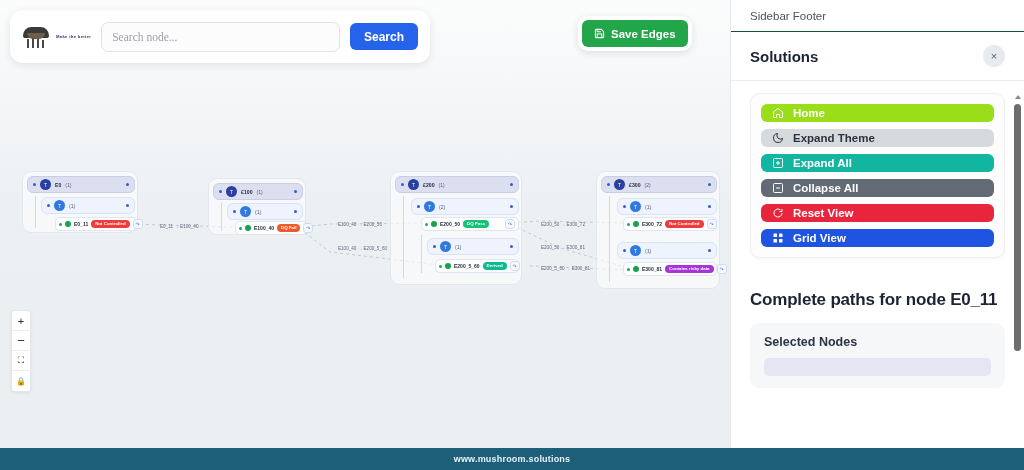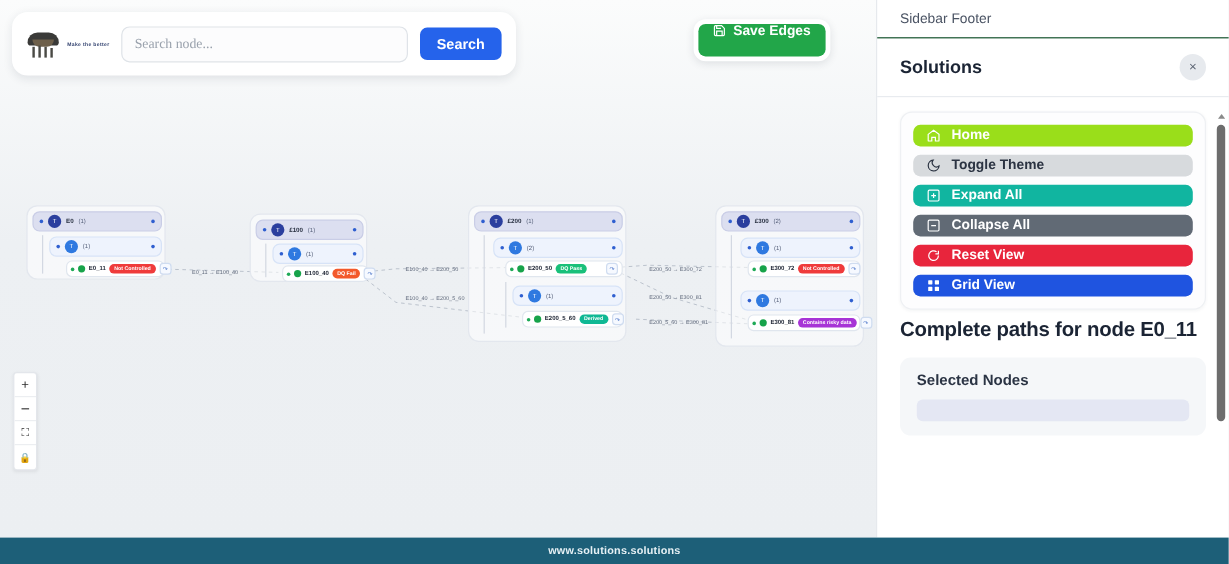--- a/index.html
+++ b/index.html
@@ -55,21 +55,21 @@
     cursor: pointer; font-family: "Liberation Sans", sans-serif;
   }
 
   
   .save-wrap {
     position: absolute; left: 578px; top: 16px;
     background: #fff; border-radius: 10px; padding: 4px;
     box-shadow: 0 2px 7px rgba(30,40,60,.12);
   }
   .save-btn {
-    display: flex; gap: 6px;
+    display: flex; align-items: center; gap: 6px;
     height: 27px; padding: 0 12px; border: none; border-radius: 6px;
     background: #22a649; color: #fff; font-size: 11.5px; font-weight: 700;
     cursor: pointer; font-family: "Liberation Sans", sans-serif;
   }
   .ico-save { width: 11px; height: 11px; display:block; }
 
   
   .graph { position: absolute; inset: 0; }
   .grp {
     position: absolute; background: rgba(255,255,255,.55);
@@ -160,21 +160,21 @@
     box-shadow: 0 1px 3px rgba(20,30,50,.05);
   }
   .ctrl-btn {
     height: 18px; border: none; border-radius: 6px; color: #fff;
     display: flex; align-items: center; gap: 9px; padding: 0 11px;
     font-size: 11.5px; font-weight: 600; cursor: pointer;
     font-family: "Liberation Sans", sans-serif; text-align: left;
   }
   .ctrl-btn svg { width: 12px; height: 12px; flex: none; }
   .paths-title {
-    margin-top: 6px; font-size: 17px; font-weight: 700; color: #1b2434;
+    margin-top: 31px; font-size: 17px; font-weight: 700; color: #1b2434;
     line-height: 1.28; letter-spacing: -.2px;
   }
   .sel-card {
     margin-top: 12px; background: #f5f7f9; border-radius: 9px;
     padding: 12px 14px;
   }
   .sel-title { font-size: 12.5px; font-weight: 700; color: #2b3444; }
   .sel-chip { margin-top: 9px; height: 18px; background: #e4e7f3; border-radius: 5px; }
   .sb-scroll {
     position: absolute; right: 3px; top: 14px; width: 7px; bottom: 0;
@@ -387,21 +387,21 @@
         <button class="ctrl-btn" style="background:#9ade1a;">
           <svg viewBox="0 0 24 24" fill="none" stroke="#fff" stroke-width="2">
               <path d="M3 10l9-7 9 7v10a1 1 0 0 1-1 1h-5v-6H9v6H4a1 1 0 0 1-1-1z"></path>
             </svg>
           <span>Home</span>
         </button>
         <button class="ctrl-btn" style="background:#d7dadd;color:#2b3342;">
           <svg viewBox="0 0 24 24" fill="none" stroke="#2b3342" stroke-width="2">
               <path d="M21 12.8A9 9 0 1 1 11.2 3a7 7 0 0 0 9.8 9.8z"></path>
             </svg>
-          <span>Toggle Theme</span>
+          <span>Expand Theme</span>
         </button>
         <button class="ctrl-btn" style="background:#11b5a0;">
           <svg viewBox="0 0 24 24" fill="none" stroke="#fff" stroke-width="2">
               <rect x="3" y="3" width="18" height="18" rx="2"></rect>
               <path d="M12 8v8M8 12h8"></path>
             </svg>
           <span>Expand All</span>
         </button>
         <button class="ctrl-btn" style="background:#616a75;">
           <svg viewBox="0 0 24 24" fill="none" stroke="#fff" stroke-width="2">
@@ -436,15 +436,15 @@
       </div>
 
       <div class="sb-scroll">
         <div class="arrow"></div>
         <div class="bar"></div>
       </div>
     </div>
   </div>
 
   <div class="bottombar">
-    <span>www.solutions.solutions</span>
+    <span>www.mushroom.solutions</span>
   </div>
 </div>
 
 </body></html>

